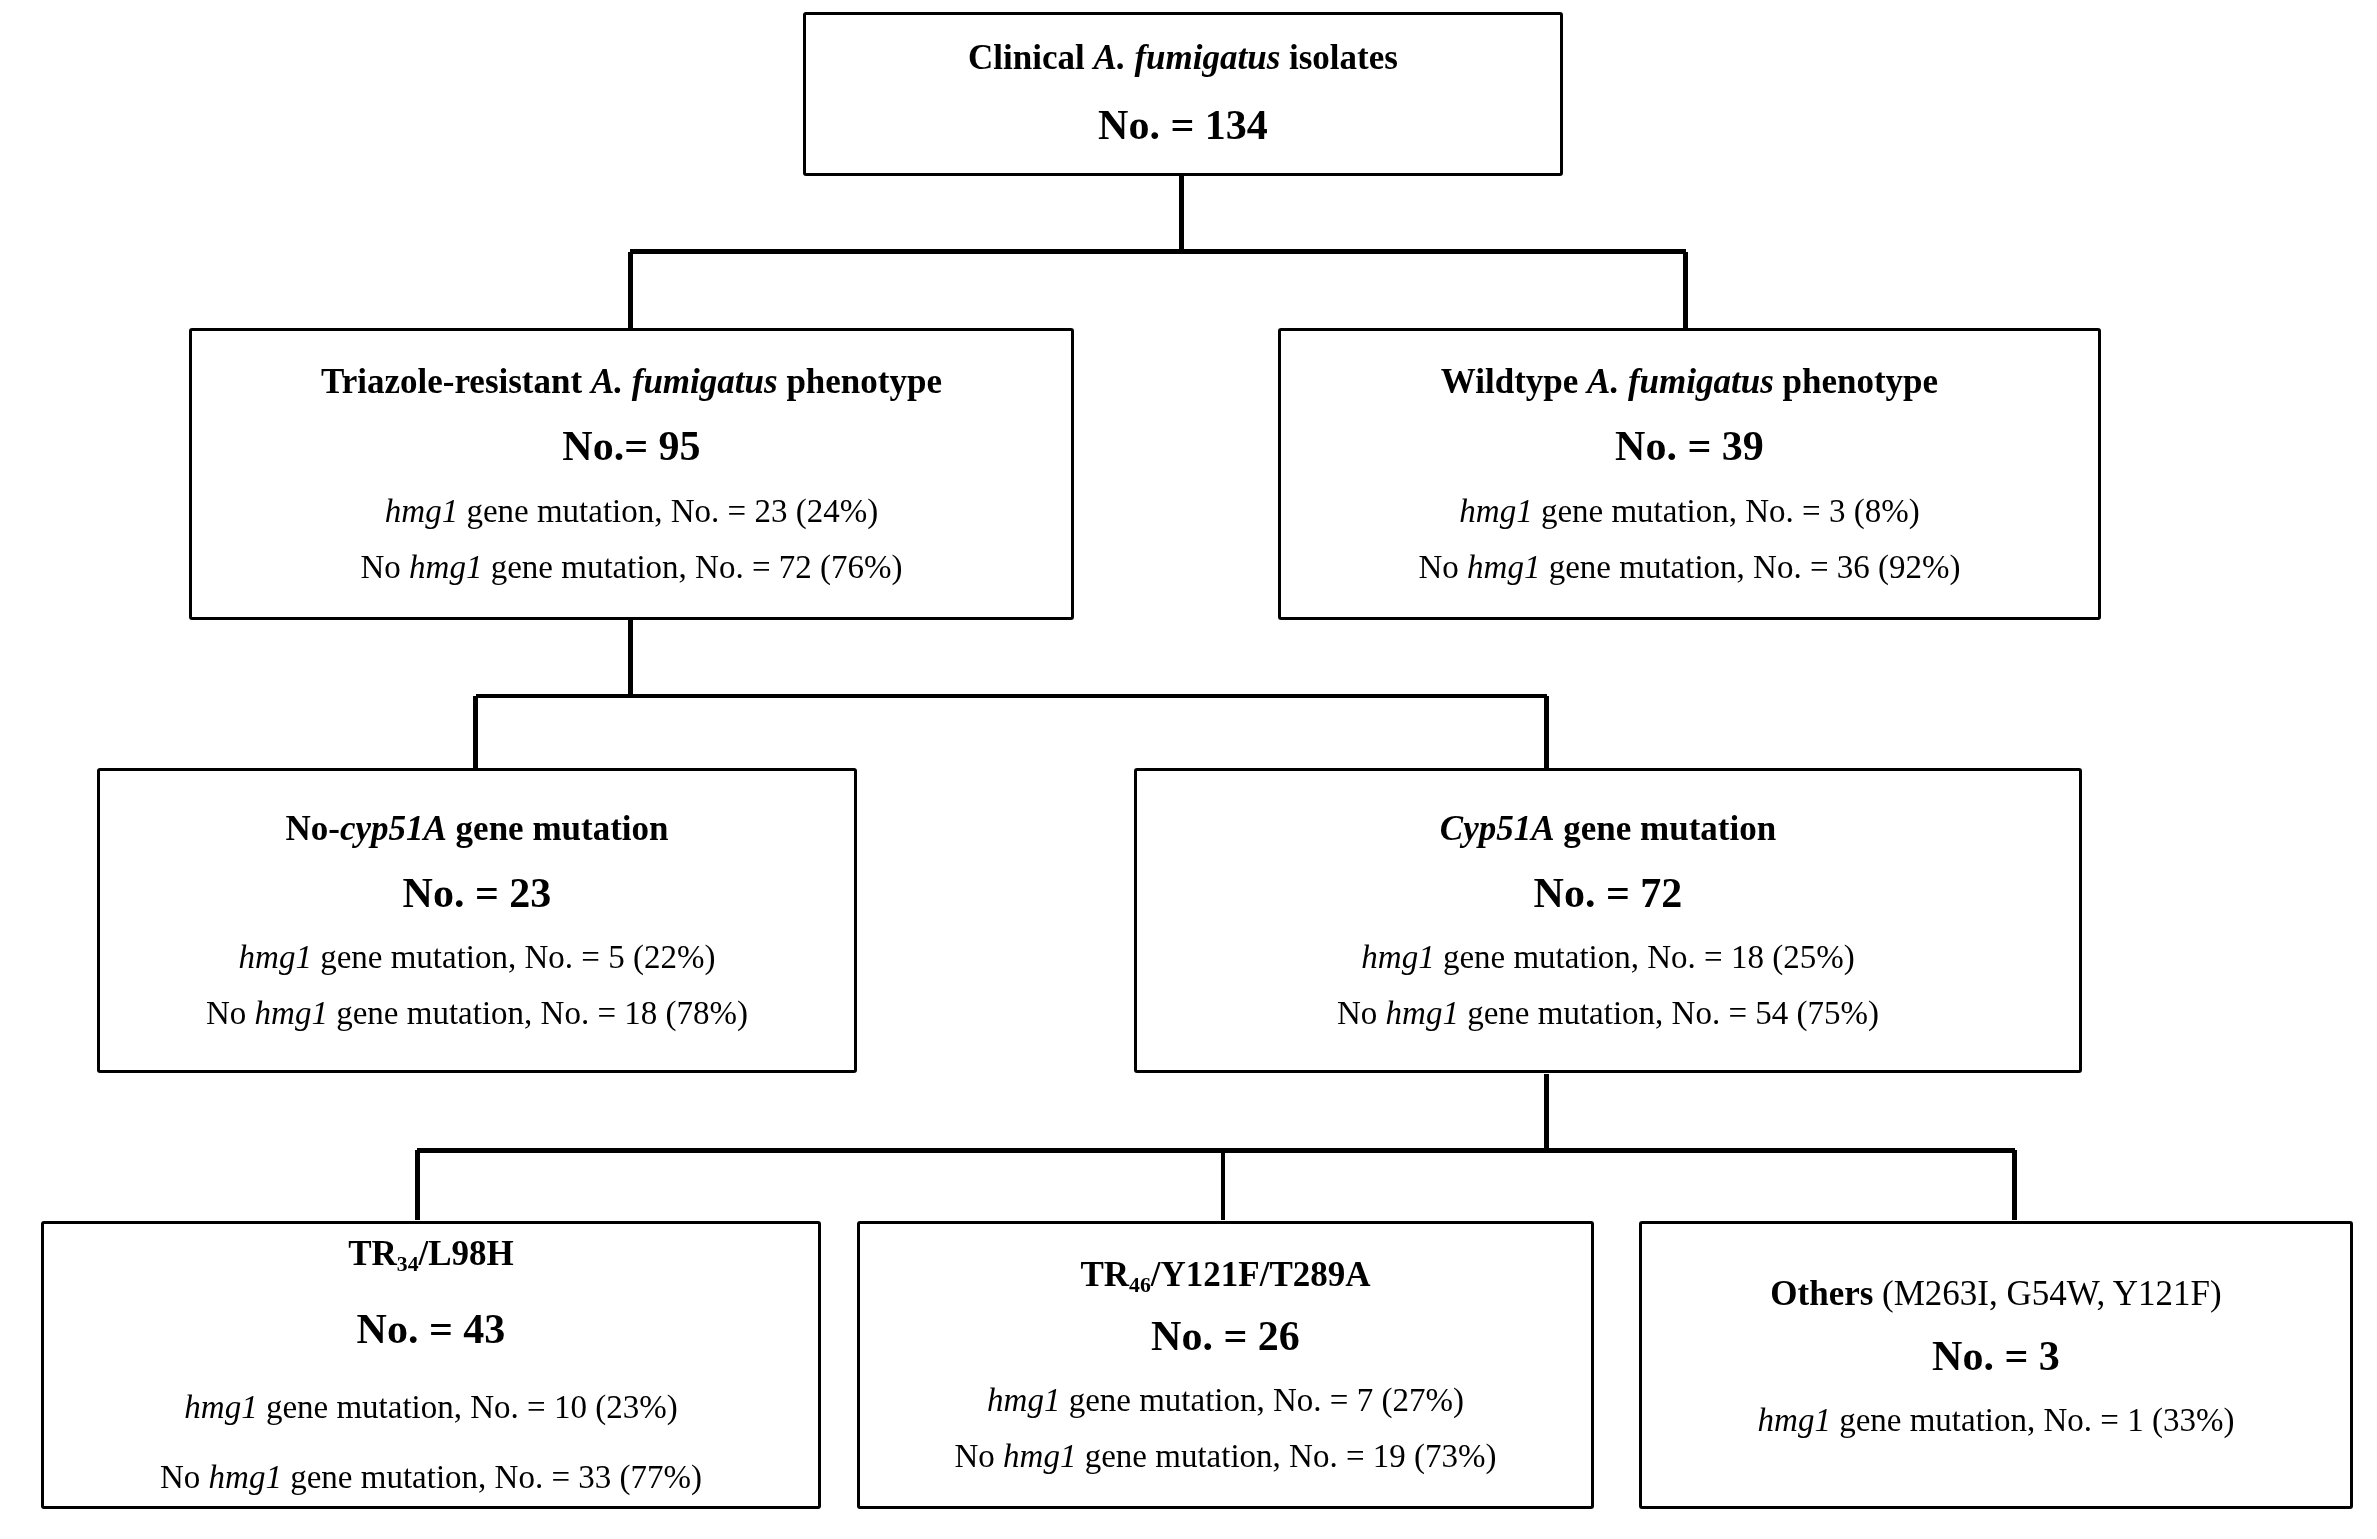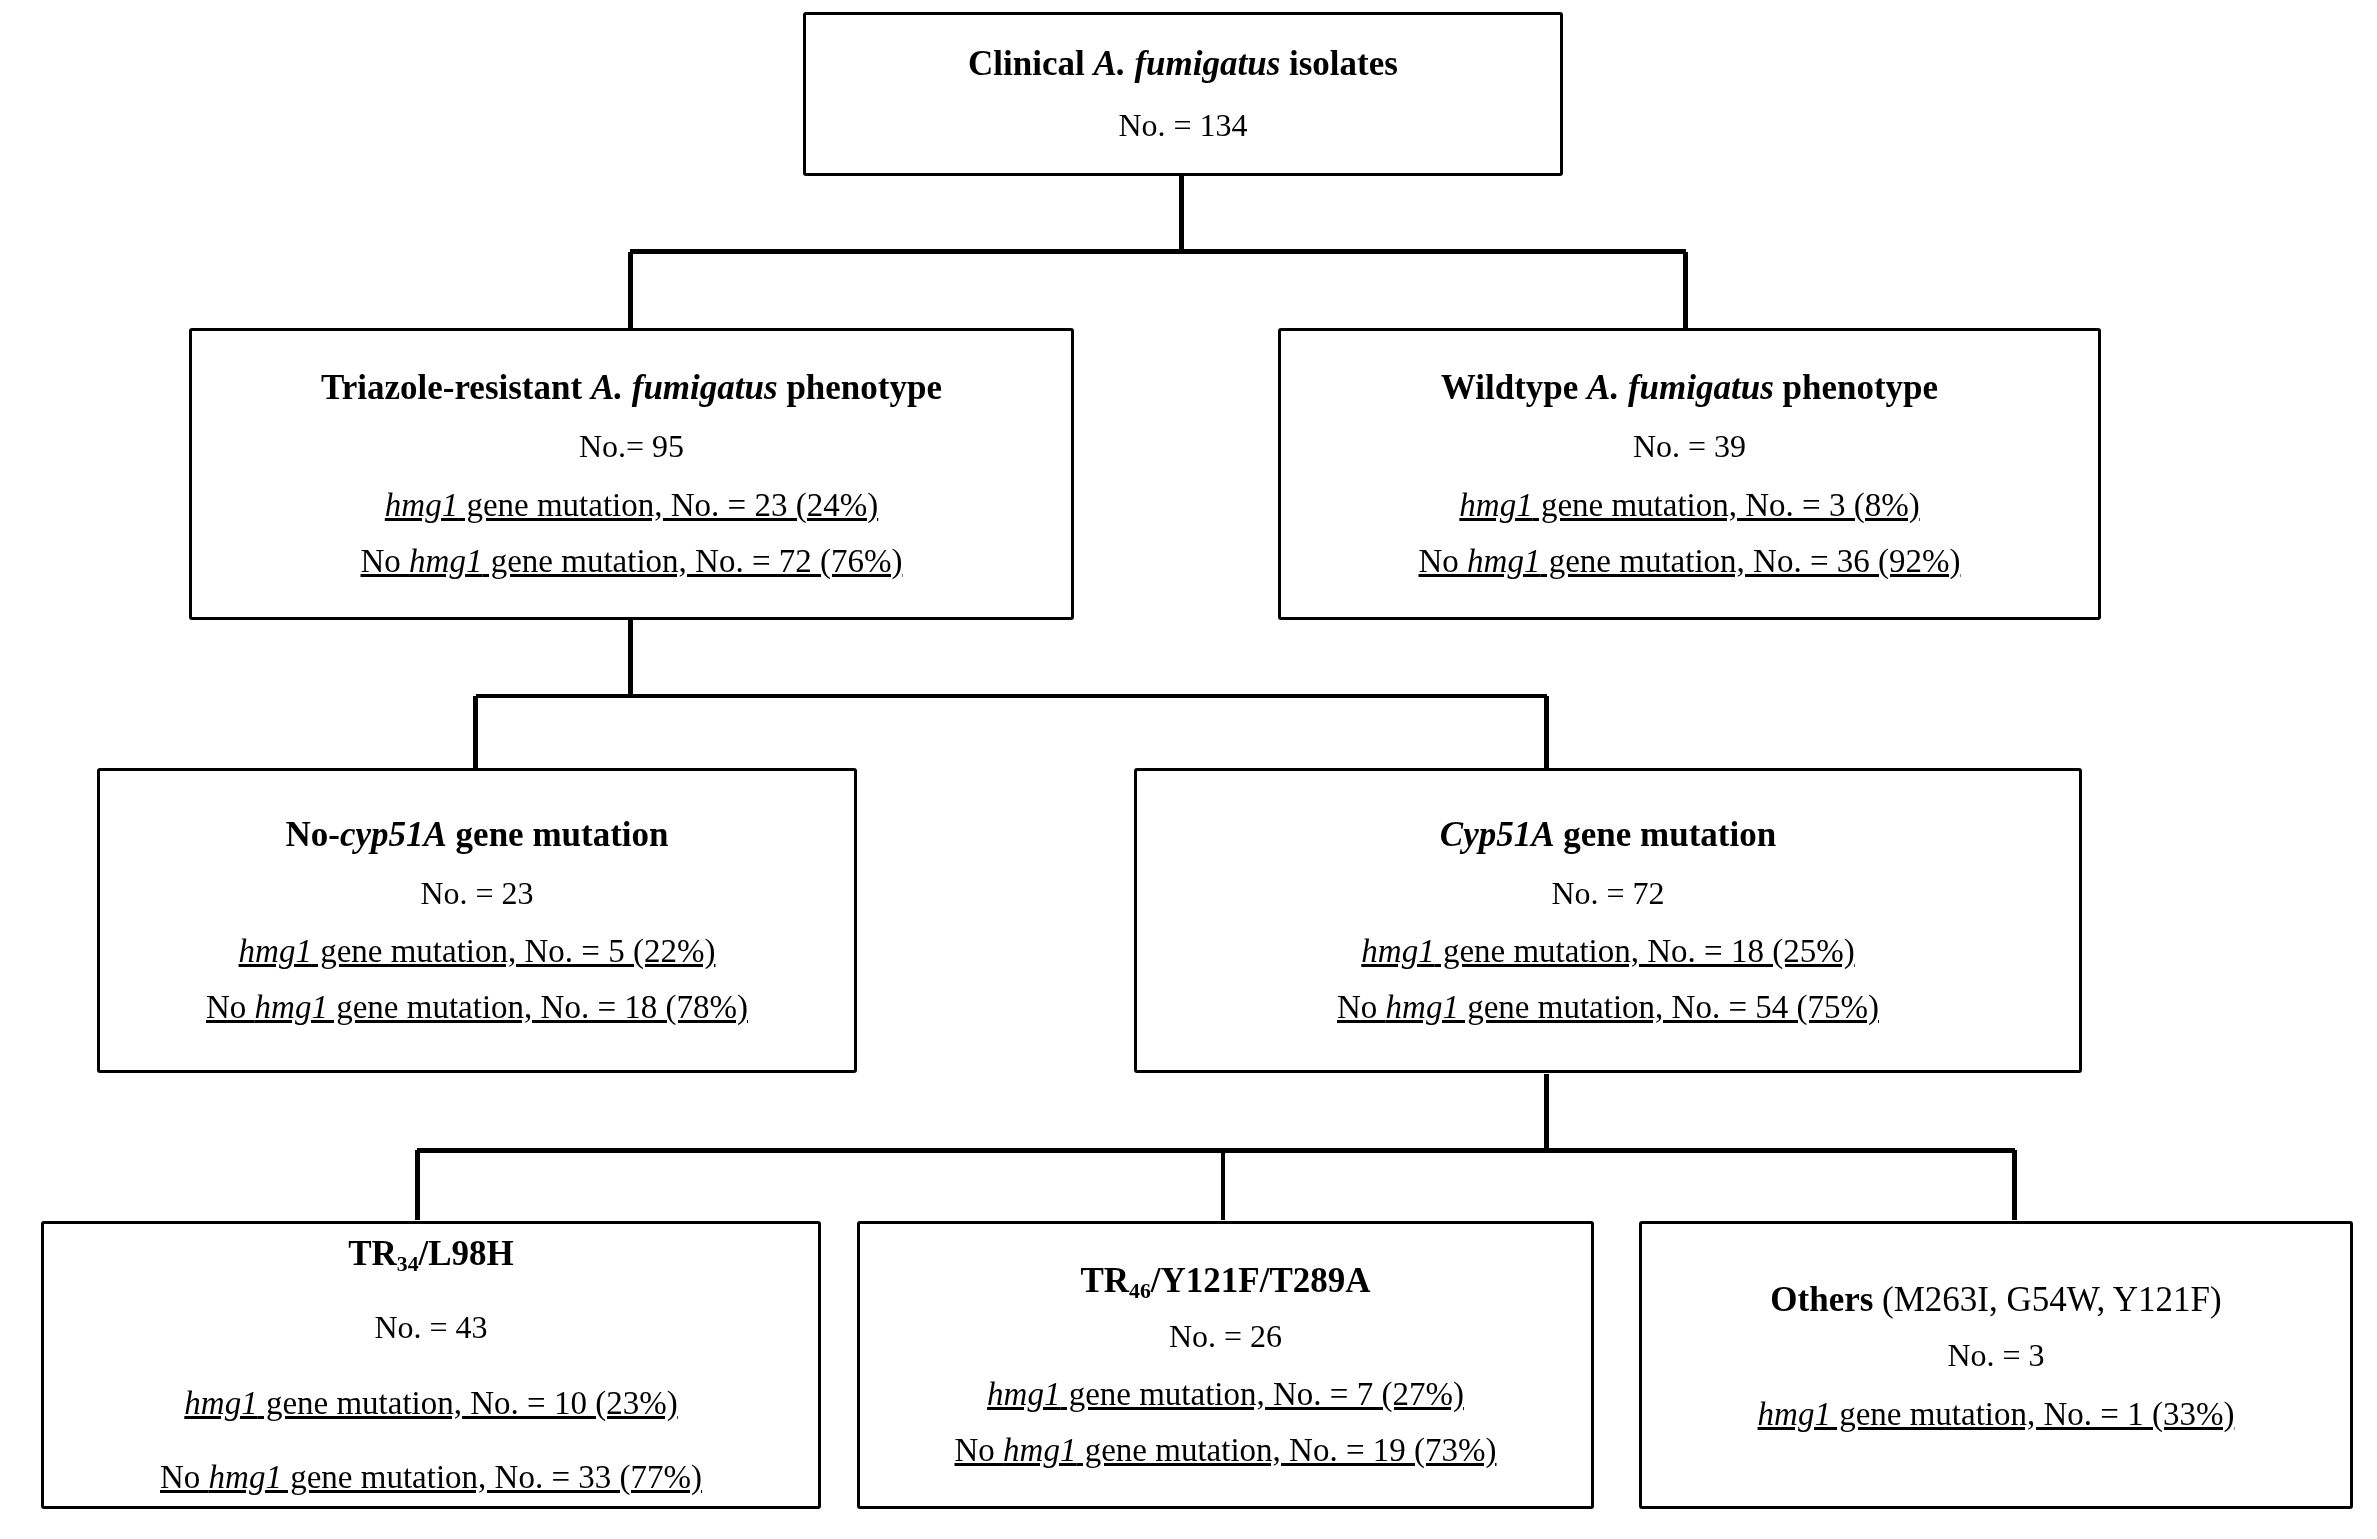--- a/index.html
+++ b/index.html
@@ -38,29 +38,29 @@
     padding: 9.2px 13px;
     z-index: 2;
   }
   .node .title {
     font-weight: bold;
     font-size: 35px;
     line-height: 1.18;
     white-space: nowrap;
   }
   .node .count {
-    font-size: 32px;
+    font-size: 42px;
     line-height: 1.18;
     white-space: nowrap;
+    font-weight: bold;
   }
   .node .detail {
     font-size: 33px;
     line-height: 1.18;
     white-space: nowrap;
-    text-decoration: underline;
   }
   .node .spacer-lg { height: 22px; }
   .node .spacer-md { height: 19.7px; }
   .node .spacer-sm { height: 17px; }
   .it { font-style: italic; }
   .gene { font-style: italic; }
   sub {
     font-size: 0.62em;
     vertical-align: -0.28em;
     line-height: 0;

